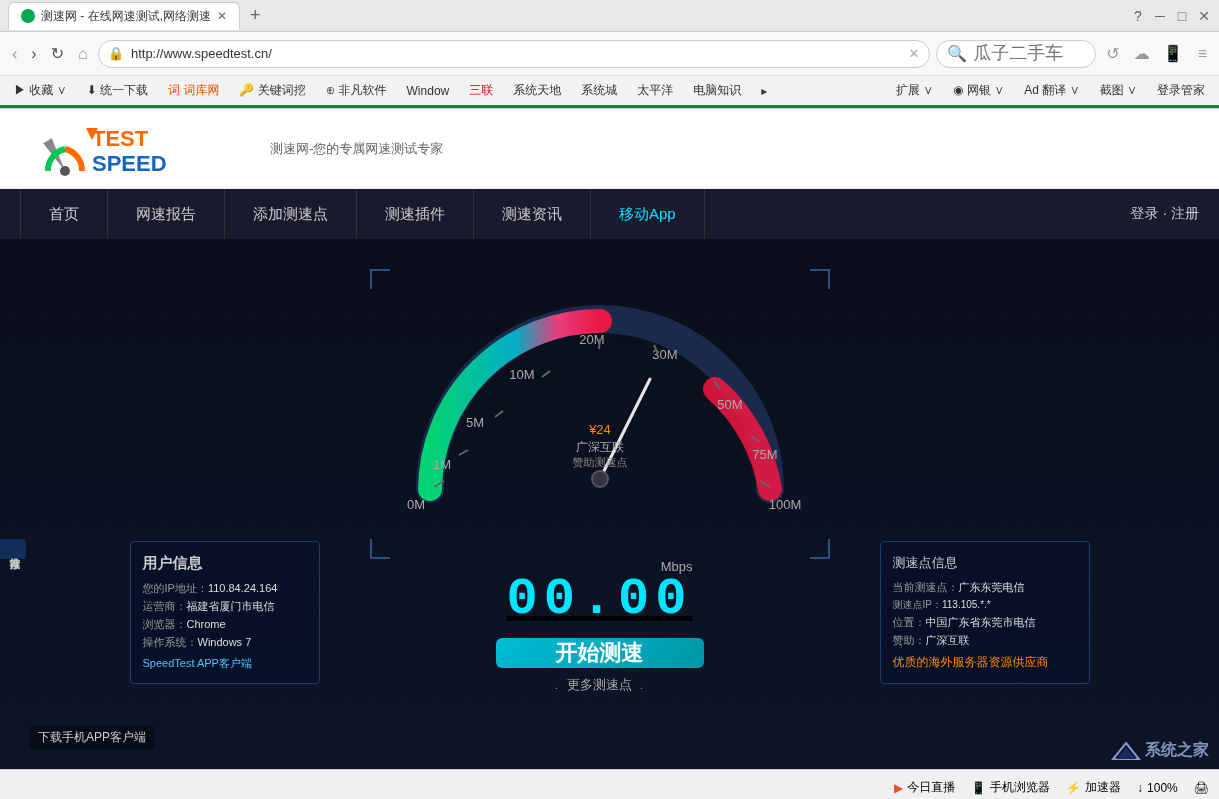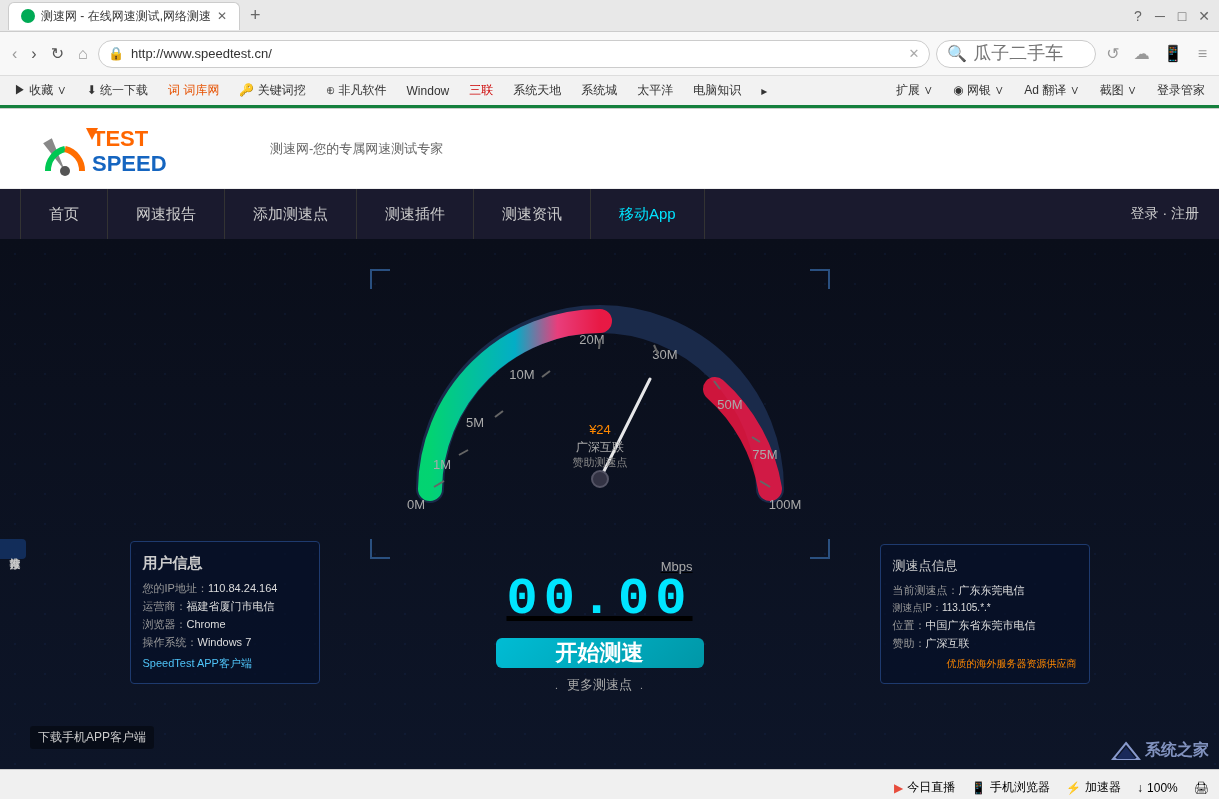--- a/index.html
+++ b/index.html
@@ -252,21 +252,21 @@
           </div>
           <div style="font-size:10px;color:#999;margin:3px 0;">
             <span>测速点IP：</span><span style="color:#ddd;">113.105.*.*</span>
           </div>
           <div style="font-size:11px;color:#999;margin:3px 0;">
             <span>位置：</span><span style="color:#ddd;">中国广东省东莞市电信</span>
           </div>
           <div style="font-size:11px;color:#999;margin:3px 0;font-family:Liberation Serif, serif;">
             <span>赞助：</span><span style="color:#ddd;">广深互联</span>
           </div>
-          <div style="font-size:10px;color:#ff8800;margin:6px 0 0 0;text-align:right;">优质的海外服务器资源供应商</div>
+          <div style="font-size:12px;color:#ff8800;margin:6px 0 0 0;">优质的海外服务器资源供应商</div>
         </div>
       </div>
     </div>
 
     <div style="position:absolute;left:0;top:300px;width:26px;background:rgba(20,50,100,0.85);color:#ccc;font-size:11px;writing-mode:vertical-rl;text-orientation:mixed;padding:10px 4px;border-radius:0 4px 4px 0;cursor:pointer;">
       <span>搜索推荐</span>
     </div>
 
     <div style="position:absolute;left:30px;bottom:20px;color:#ccc;font-size:12px;background:rgba(0,0,0,0.4);padding:3px 8px;border-radius:3px;">下载手机APP客户端</div>
 

